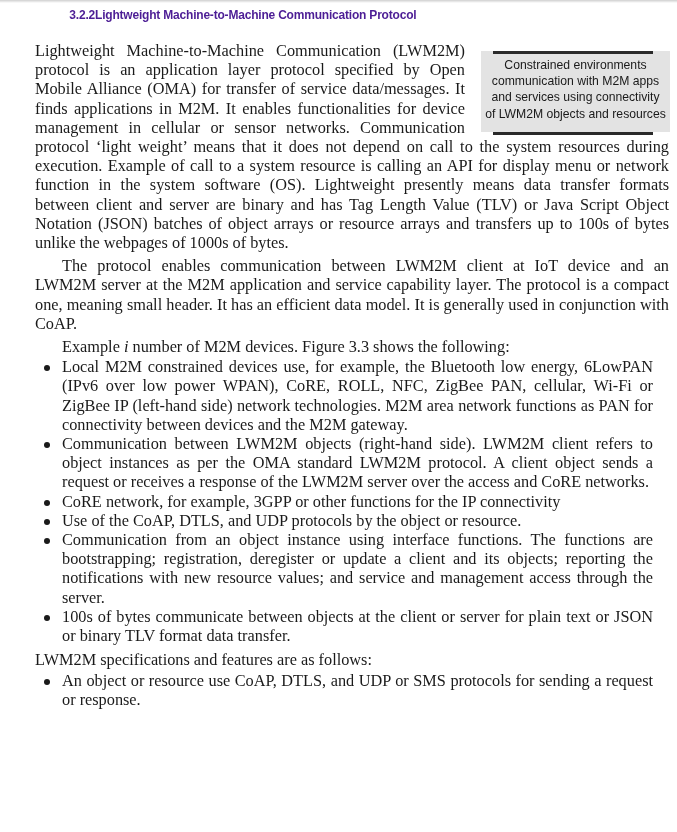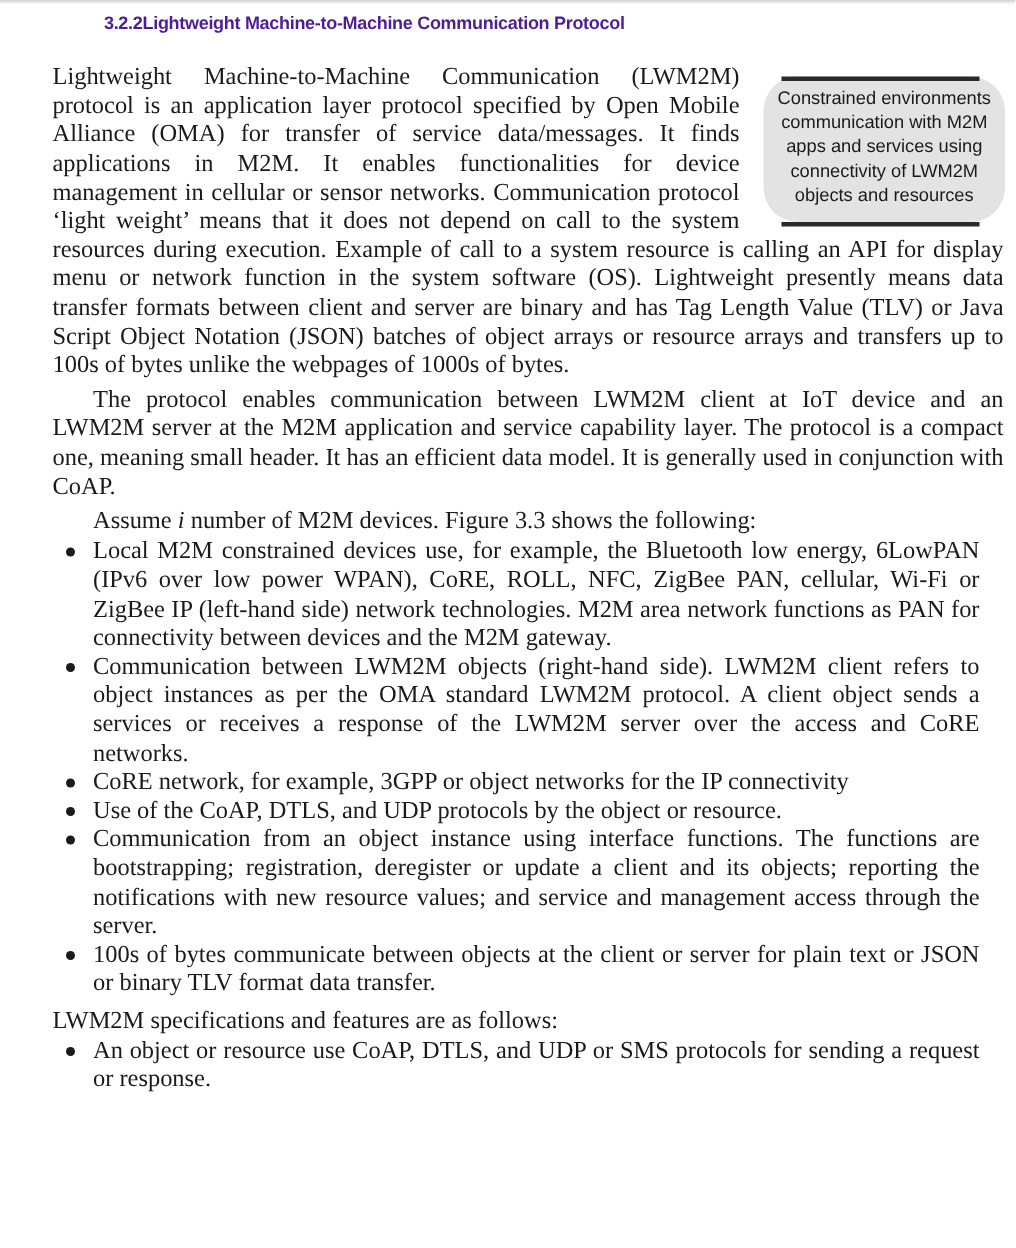--- a/index.html
+++ b/index.html
@@ -19,24 +19,24 @@
   }
   .heading .num { display: inline-block; width: 60px; }
   .page {
     position: absolute; left: 35px; top: 41px; width: 634px;
     font-family: "Liberation Serif", "DejaVu Serif", serif;
     font-size: 16.3px; line-height: 19.2px; color: #1a1a1a;
   }
   .para { margin: 0; text-align: justify; }
   .para.indent { text-indent: 27px; margin-top: 4px; }
   .sidebar {
-    float: right; width: 161px; margin: 10px -1px 4px 16px;
+    float: right; width: 189px; margin: 10px -1px 4px 16px;
     background: #e3e3e3; padding: 0 0 6px 0; position: relative;
     font-family: "Liberation Sans", "DejaVu Sans", sans-serif;
-    font-size: 12.2px; line-height: 16.2px; text-align: center; color: #1a1a1a; border-radius: 23px;
+    font-size: 12.2px; line-height: 16.2px; text-align: center; color: #1a1a1a;
   }
   .sidebar .rule-top, .sidebar .rule-bottom {
     height: 3px; background: #2a2a2a; margin: 0 17px 0 12px;
   }
   .sidebar .rule-top { margin-bottom: 3px; }
   .sidebar .rule-bottom { position: absolute; bottom: -3px; left: 0; right: 0; }
   .sidebar .box-text { padding: 0 4px 4px 4px; }
   ul.bullets { list-style: none; margin: 1px 16px 0 0; padding: 0; }
   ul.bullets li {
     position: relative; padding-left: 27px; text-align: justify; margin: 0 0 0 0;
@@ -64,26 +64,26 @@
     <div class="rule-top"></div>
     <div class="box-text">Constrained environments communication with M2M apps and services using connectivity of LWM2M objects and resources</div>
     <div class="rule-bottom"></div>
   </aside>
 
   <p class="para">Lightweight Machine-to-Machine Communication (LWM2M) protocol is an application layer protocol specified by Open Mobile Alliance (OMA) for transfer of service data/messages. It finds applications in M2M. It enables functionalities for device management in cellular or sensor networks. Communication protocol ‘light weight’ means that it does not depend on call to the system resources during execution. Example of call to a system resource is calling an API for display menu or network function in the system software (OS). Lightweight presently means data transfer formats between client and server are binary and has Tag Length Value (TLV) or Java Script Object Notation (JSON) batches of object arrays or resource arrays and transfers up to 100s of bytes unlike the webpages of 1000s of bytes.</p>
 
   <p class="para indent">The protocol enables communication between LWM2M client at IoT device and an LWM2M server at the M2M application and service capability layer. The protocol is a compact one, meaning small header. It has an efficient data model. It is generally used in conjunction with CoAP.</p>
 
 
-  <p class="para indent"><span>Assume </span><em class="var">i</em><span> number of M2M devices. Figure 3.3 shows the following:</span></p>
+  <p class="para indent"><span>Example </span><em class="var">i</em><span> number of M2M devices. Figure 3.3 shows the following:</span></p>
 
   <ul class="bullets">
     <li><span class="bullet"></span><span>Local M2M constrained devices use, for example, the Bluetooth low energy, 6LowPAN (IPv6 over low power WPAN), CoRE, ROLL, NFC, ZigBee PAN, cellular, Wi-Fi or ZigBee IP (left-hand side) network technologies. M2M area network functions as PAN for connectivity between devices and the M2M gateway.</span></li>
-    <li><span class="bullet"></span><span>Communication between LWM2M objects (right-hand side). LWM2M client refers to object instances as per the OMA standard LWM2M protocol. A client object sends a services or receives a response of the LWM2M server over the access and CoRE networks.</span></li>
-    <li><span class="bullet"></span><span>CoRE network, for example, 3GPP or object networks for the IP connectivity</span></li>
+    <li><span class="bullet"></span><span>Communication between LWM2M objects (right-hand side). LWM2M client refers to object instances as per the OMA standard LWM2M protocol. A client object sends a request or receives a response of the LWM2M server over the access and CoRE networks.</span></li>
+    <li><span class="bullet"></span><span>CoRE network, for example, 3GPP or other functions for the IP connectivity</span></li>
     <li><span class="bullet"></span><span>Use of the CoAP, DTLS, and UDP protocols by the object or resource.</span></li>
     <li><span class="bullet"></span><span>Communication from an object instance using interface functions. The functions are bootstrapping; registration, deregister or update a client and its objects; reporting the notifications with new resource values; and service and management access through the server.</span></li>
     <li><span class="bullet"></span><span>100s of bytes communicate between objects at the client or server for plain text or JSON or binary TLV format data transfer.</span></li>
   </ul>
 
   <p class="para lead noindent">LWM2M specifications and features are as follows:</p>
 
   <ul class="bullets">
     <li><span class="bullet"></span><span>An object or resource use CoAP, DTLS, and UDP or SMS protocols for sending a request or response.</span></li>
   </ul>

